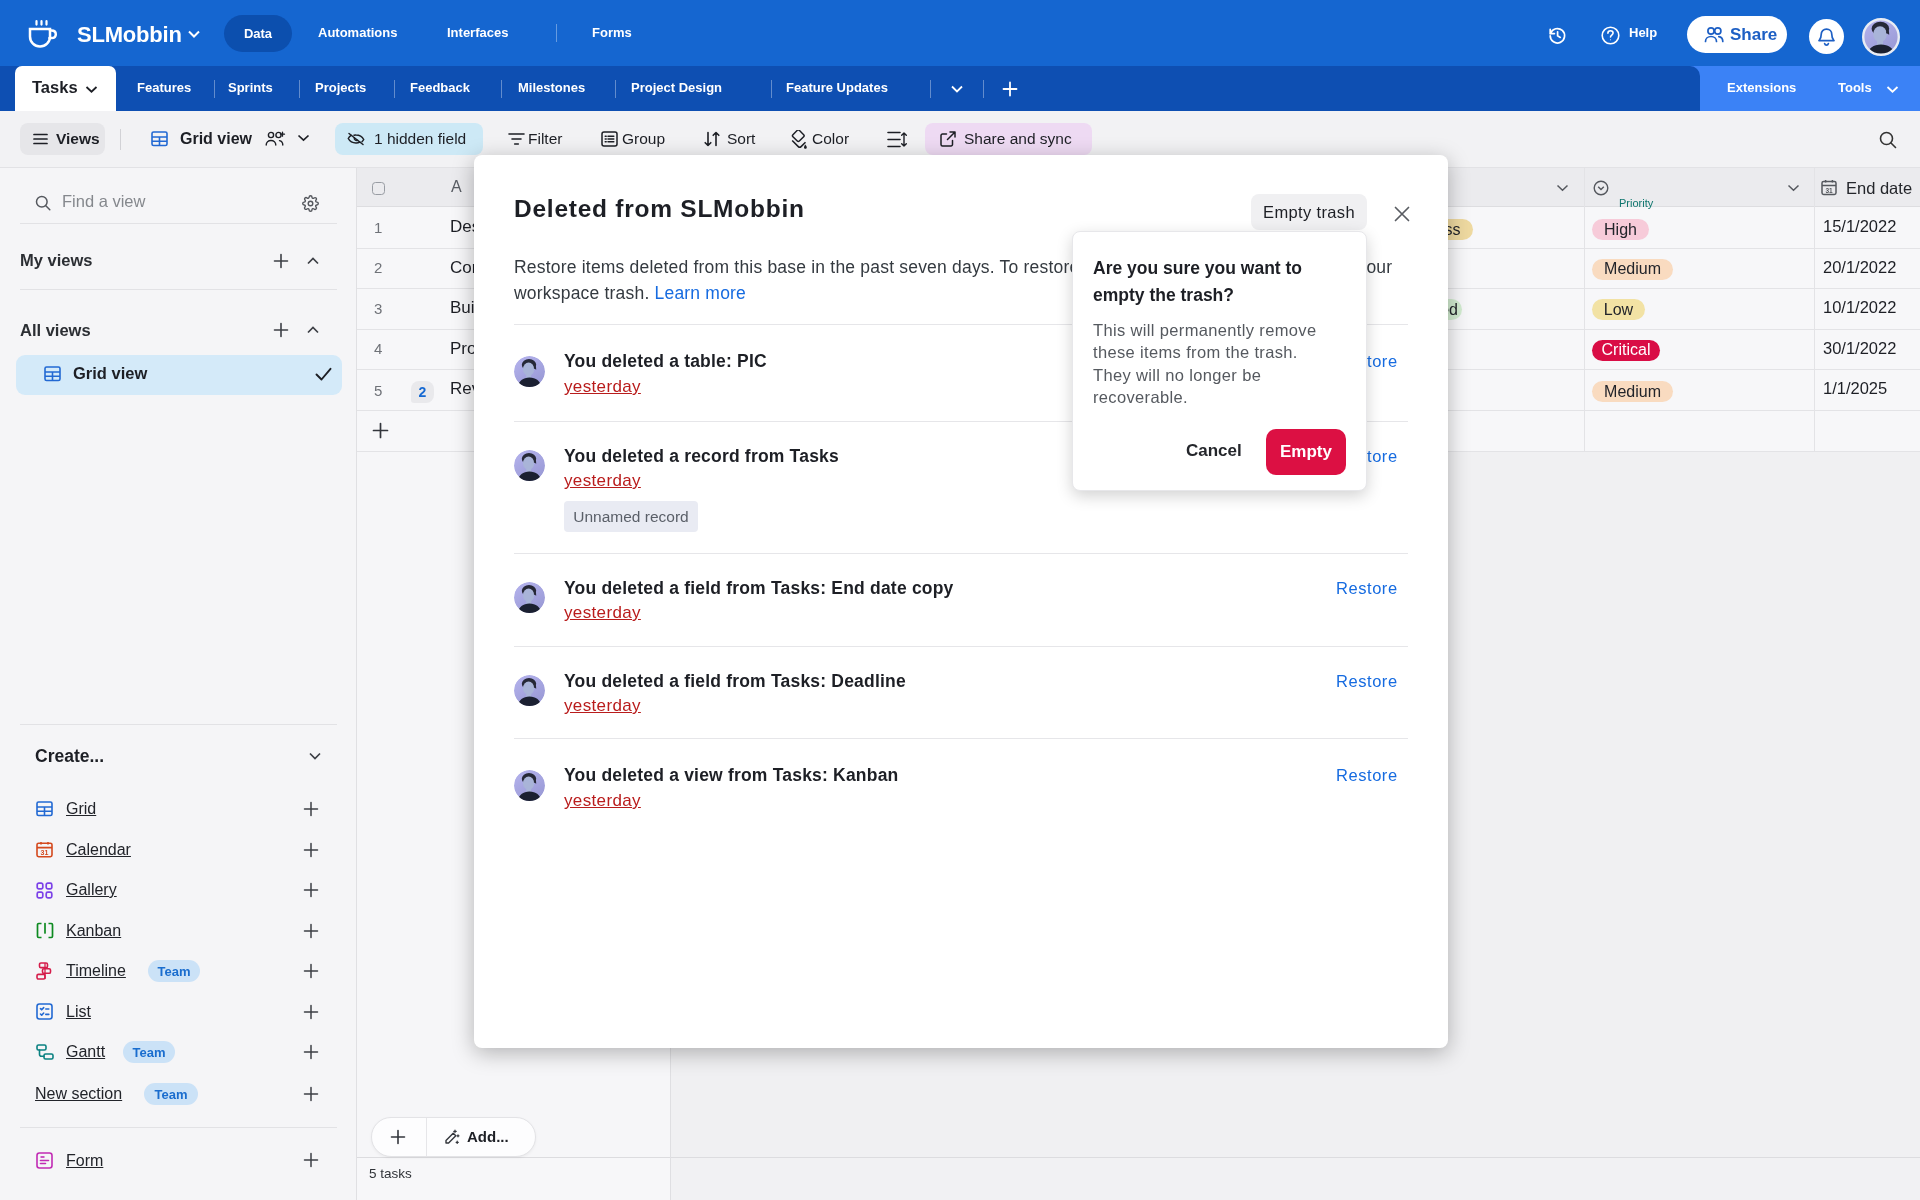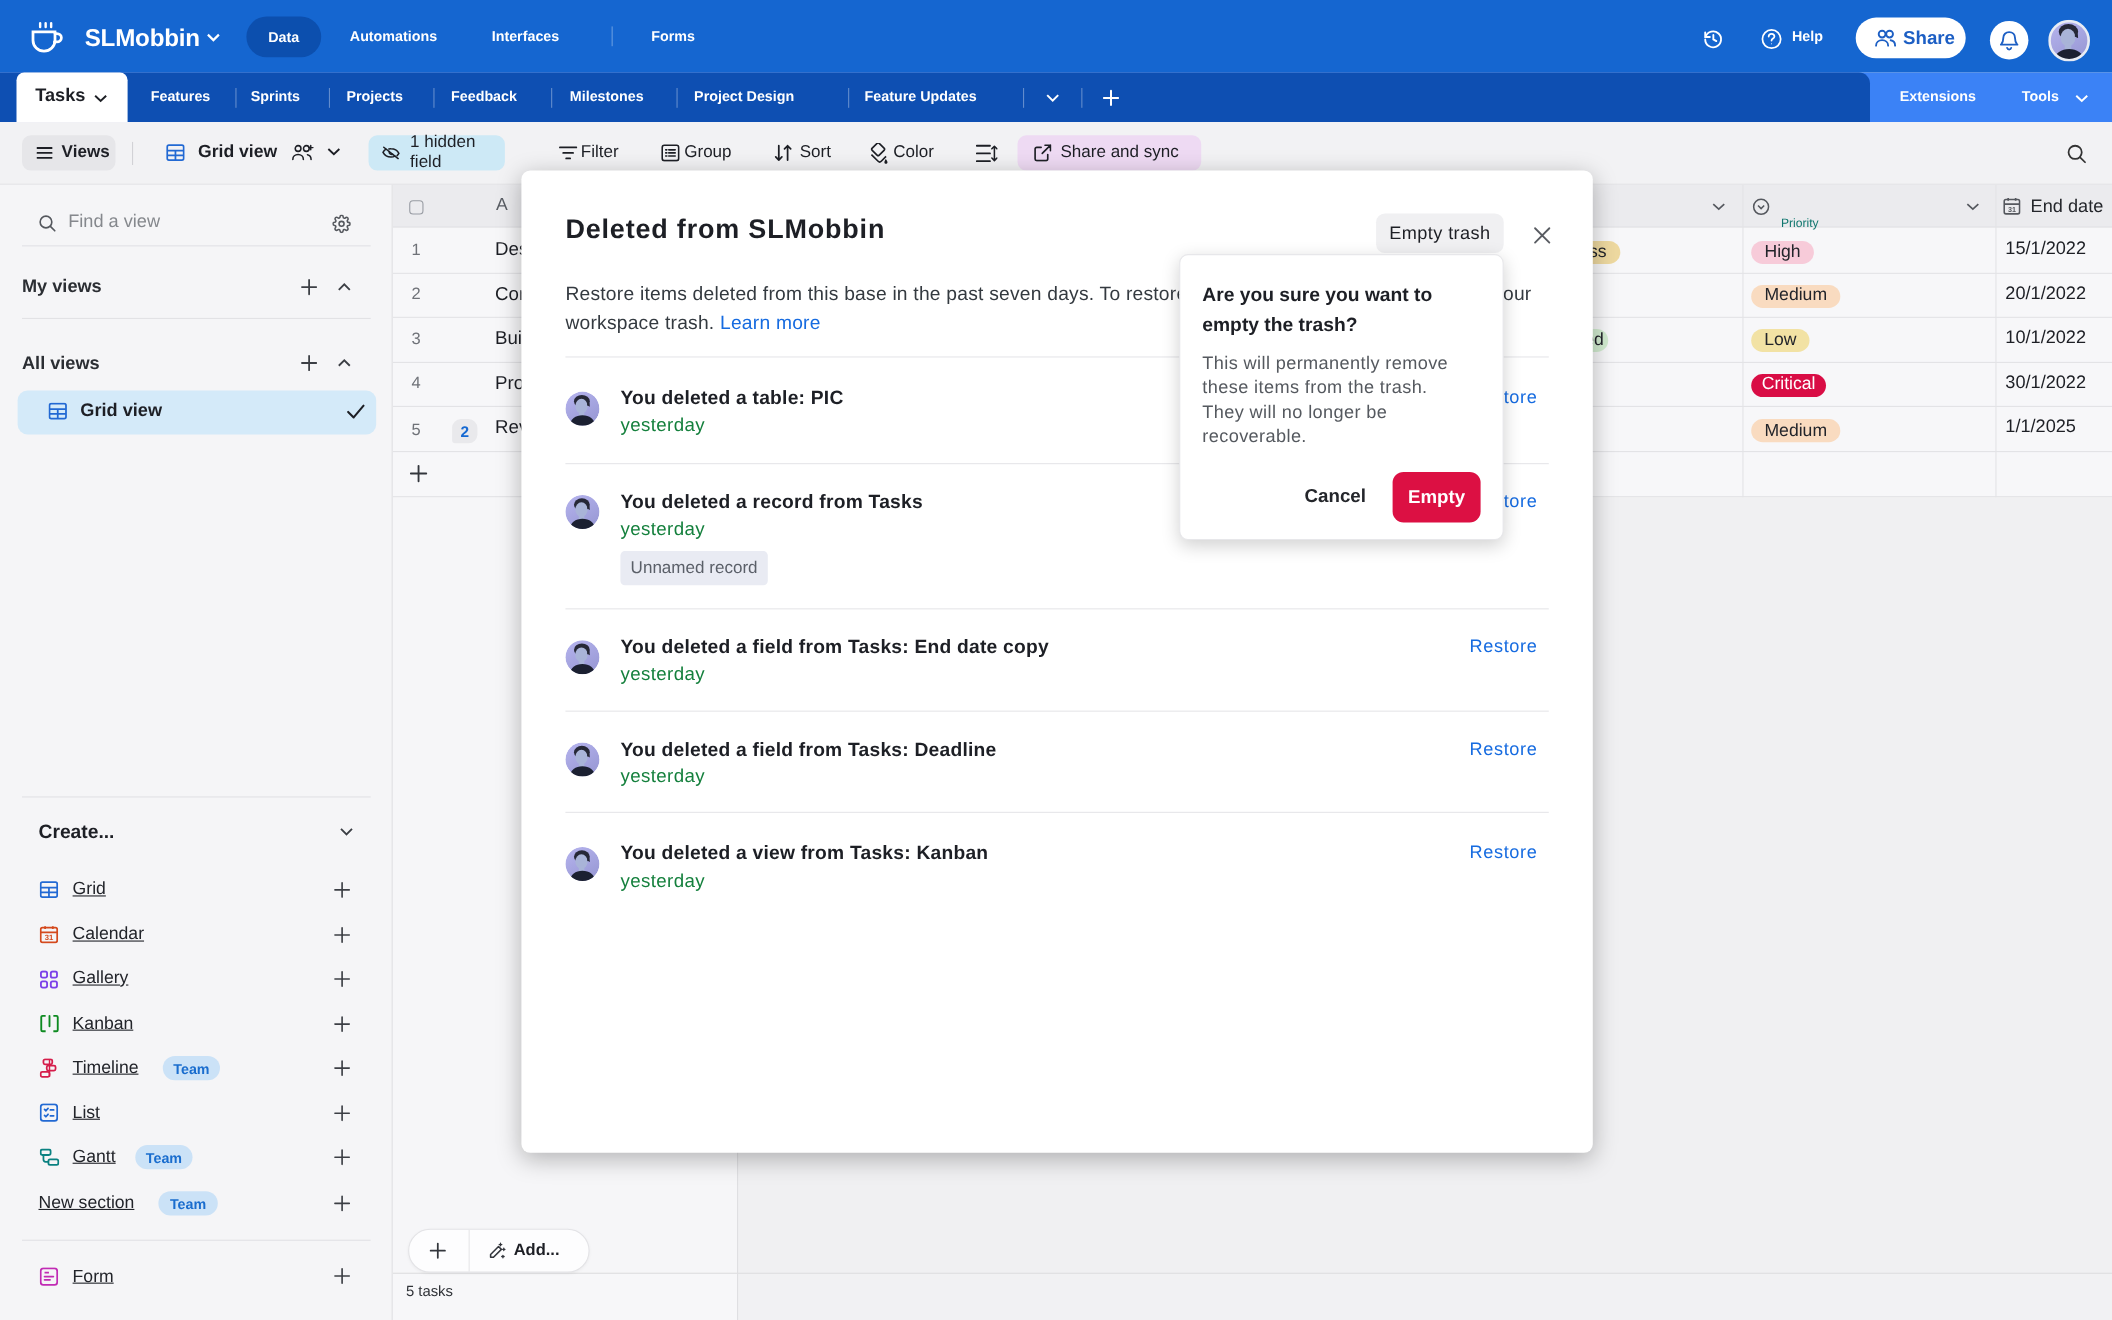--- a/index.html
+++ b/index.html
@@ -24,21 +24,21 @@
 .citem { position:absolute; left:66px; font-size:16px; font-weight:500; color:#22242a;text-decoration:underline; }
 .team { position:absolute; height:22px; border-radius:11px; background:#cbe2f7; color:#1a6dce; font-size:13px; font-weight:700; display:flex; align-items:center; justify-content:center; }
 .plus16 { position:absolute; width:16px; height:16px; }
 .rownum { position:absolute; font-size:15px; color:#6f7278; }
 .namecell { position:absolute; left:450px; font-size:17px; color:#1d1f25; }
 .pill { position:absolute; height:21px; border-radius:10.5px; display:flex; align-items:center; justify-content:center; font-size:16px; color:#22242a; }
 .datecell { position:absolute; left:1823px; font-size:16.5px; color:#1d1f25; }
 .hline { position:absolute; height:1px; background:#e3e3e6; }
 .vline { position:absolute; width:1px; background:#e3e3e6; }
 .itm-title { position:absolute; left:564px; font-size:17.5px; font-weight:700; color:#1d1f25; letter-spacing:.2px; }
-.itm-sub { position:absolute; left:564px; font-size:17px; color:#15803d; letter-spacing:.35px; }
+.itm-sub { position:absolute; left:564px; font-size:17px; color:#b91c1c; letter-spacing:.35px;text-decoration:underline; }
 .restore { position:absolute; font-size:16.5px; font-weight:500; color:#166be0; letter-spacing:.55px; }
 .mdiv { position:absolute; left:514px; width:894px; height:1px; background:#e6e6e9; }
 </style>
 </head>
 <body>
 <div id="app">
 <div id="topbar">
   <svg class="abs" style="left:27px;top:20px" width="31" height="29" viewBox="0 0 31 29" fill="none" stroke="#fff" stroke-width="2.2" stroke-linecap="round">
     <path d="M9.5 1.2v3.4 M14.5 1.2v3.4 M19.5 1.2v3.4"></path>
     <path d="M3 9h20v7.5c0 5.8-4.5 10-10 10S3 22.3 3 16.5V9z" stroke-width="2.5"></path>
@@ -150,21 +150,21 @@
   <svg class="abs" style="left:263px;top:20px" width="23" height="16" viewBox="0 0 23 16" fill="none" stroke="#1d1f25" stroke-width="1.4" stroke-linecap="round">
     <circle cx="8" cy="4" r="2.6"></circle>
         <path d="M3.2 14c0-2.7 2.1-4.5 4.8-4.5s4.8 1.8 4.8 4.5"></path>
     <circle cx="15.5" cy="4" r="2.6"></circle>
         <path d="M16.5 9.6c2 .4 3.3 2.1 3.3 4.4"></path>
     <path d="M19.5 1.2v4M17.5 3.2h4" stroke-width="1.3"></path>
   </svg>
   <svg class="abs" style="left:297px;top:23px" width="13" height="9" viewBox="0 0 13 9" fill="none" stroke="#1d1f25" stroke-width="1.7">
         <path d="M1.5 1.5l5 4.7 5-4.7"></path>
       </svg>
-  <div class="abs flex" style="left:335px;top:12px;width:124px;height:32px;background:#cde9f6;border-radius:8px;padding-left:12px">
+  <div class="abs flex" style="left:335px;top:12px;width:148px;height:32px;background:#cde9f6;border-radius:8px;padding-left:12px">
     <svg width="18" height="16" viewBox="0 0 18 16" fill="none" stroke="#1d1f25" stroke-width="1.5" stroke-linecap="round">
       <path d="M2 2.5l14 11"></path>
       <path d="M7.3 6.7a2.5 2.5 0 0 0 3.4 2.7M12.9 11.1A7.8 7.8 0 0 1 9 12c-3.5 0-6.4-2-7.7-4.5.6-1.2 1.6-2.3 2.8-3.1M7 4.2A8 8 0 0 1 9 4c3.5 0 6.4 2 7.7 4.5-.4.8-1 1.6-1.7 2.2"></path>
     </svg>
     <span style="margin-left:9px;font-size:15.5px;font-weight:500;color:#1d1f25">1 hidden field</span>
   </div>
   <svg class="abs" style="left:508px;top:21px" width="17" height="14" viewBox="0 0 17 14" fill="none" stroke="#1d1f25" stroke-width="1.6" stroke-linecap="round">
         <path d="M1 2h15M4 7h9M6.7 12h3.6"></path>
       </svg>
   <div class="abs tbtxt" style="left:528px;top:19px">Filter</div>

